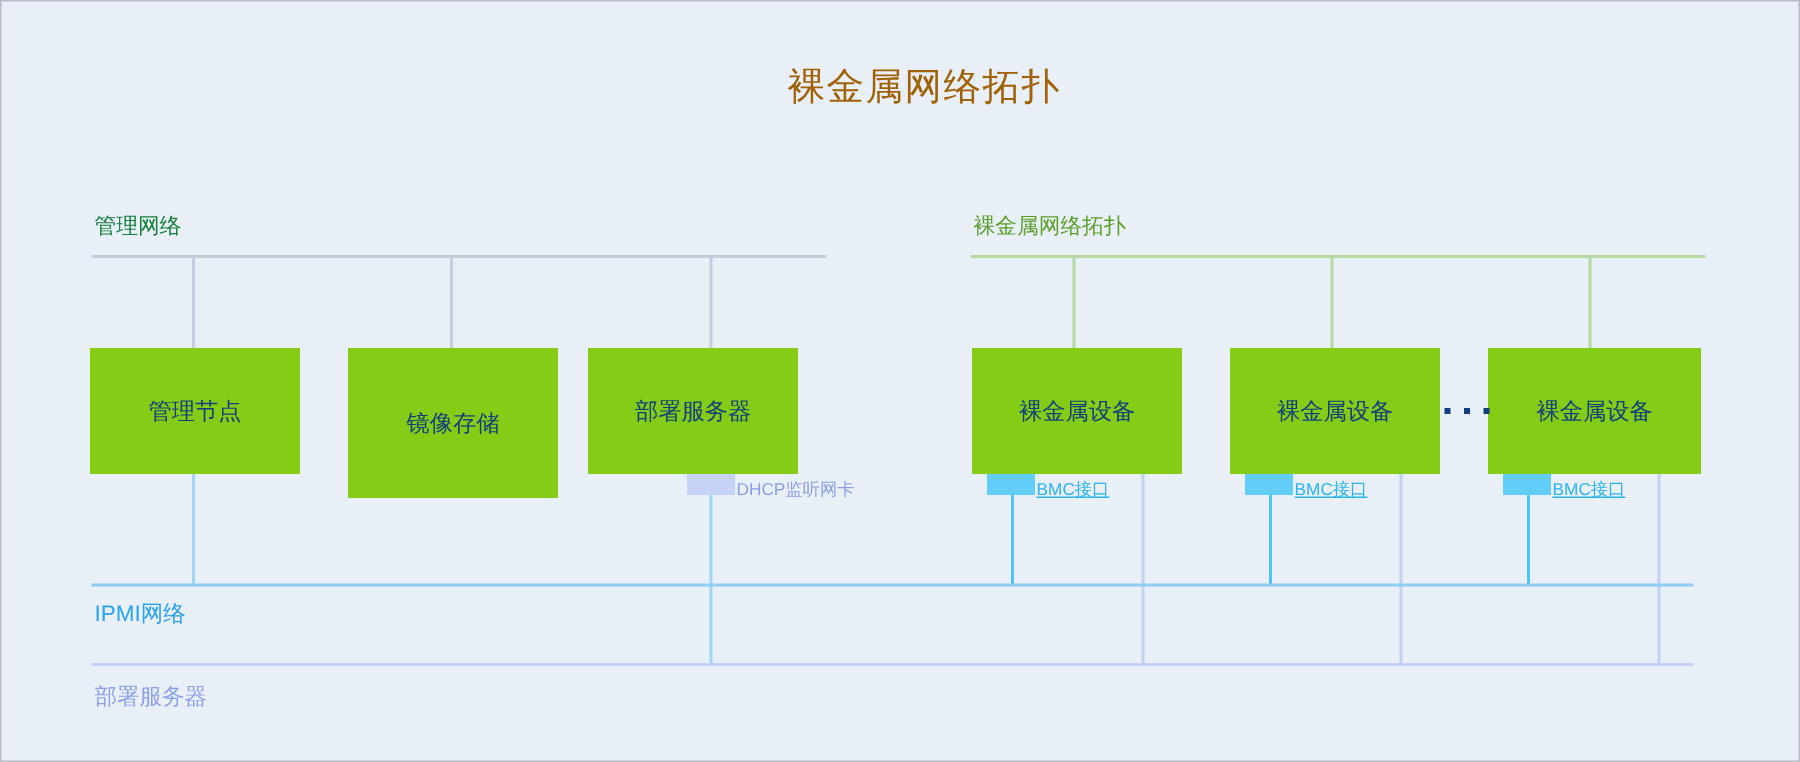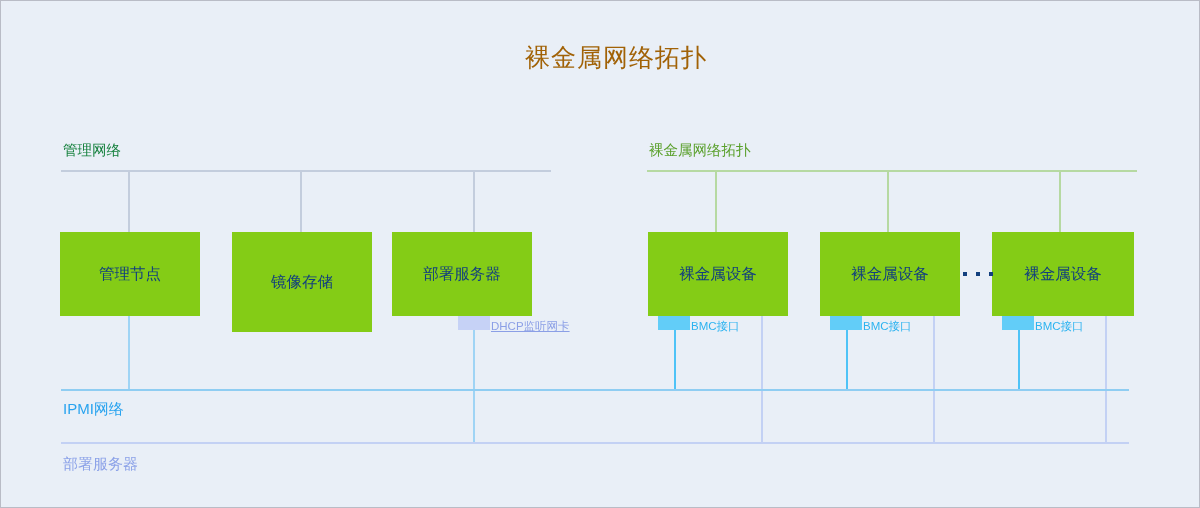--- a/index.html
+++ b/index.html
@@ -87,22 +87,22 @@
     height: 14px;
   }
   .chip-bmc  { background: #62cdf8; }
   .chip-dhcp { background: #c6d2f6; }
 
   .chip-label {
     position: absolute;
     font-size: 11.5px;
     white-space: nowrap;
   }
-  .label-bmc  { color: #2cb3f0; }
-  .label-dhcp { color: #8b9fe6; text-decoration: underline; }
+  .label-bmc  { color: #2cb3f0; text-decoration: underline; }
+  .label-dhcp { color: #8b9fe6; }
 
   
   .ellipsis {
     position: absolute;
     display: flex;
     gap: 9px;
     align-items: center;
   }
   .ellipsis span {
     display: block;

